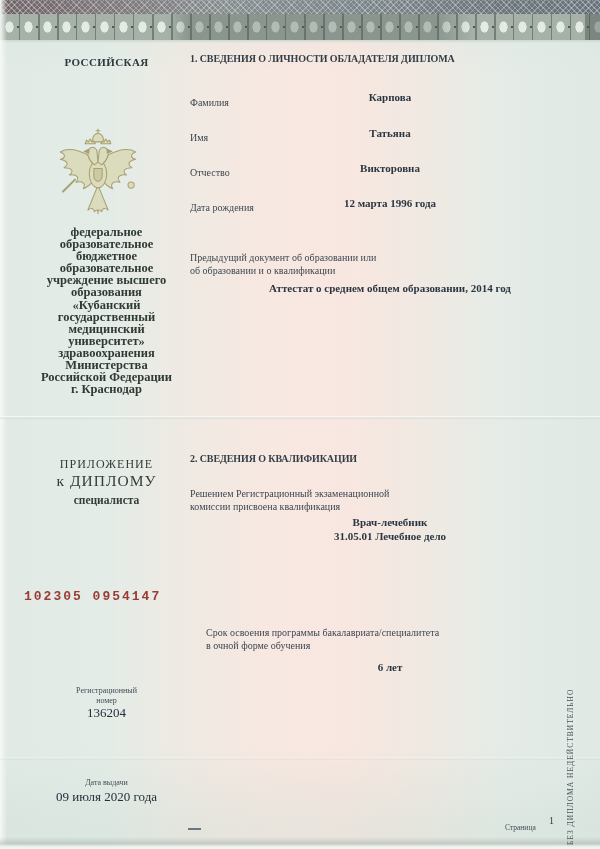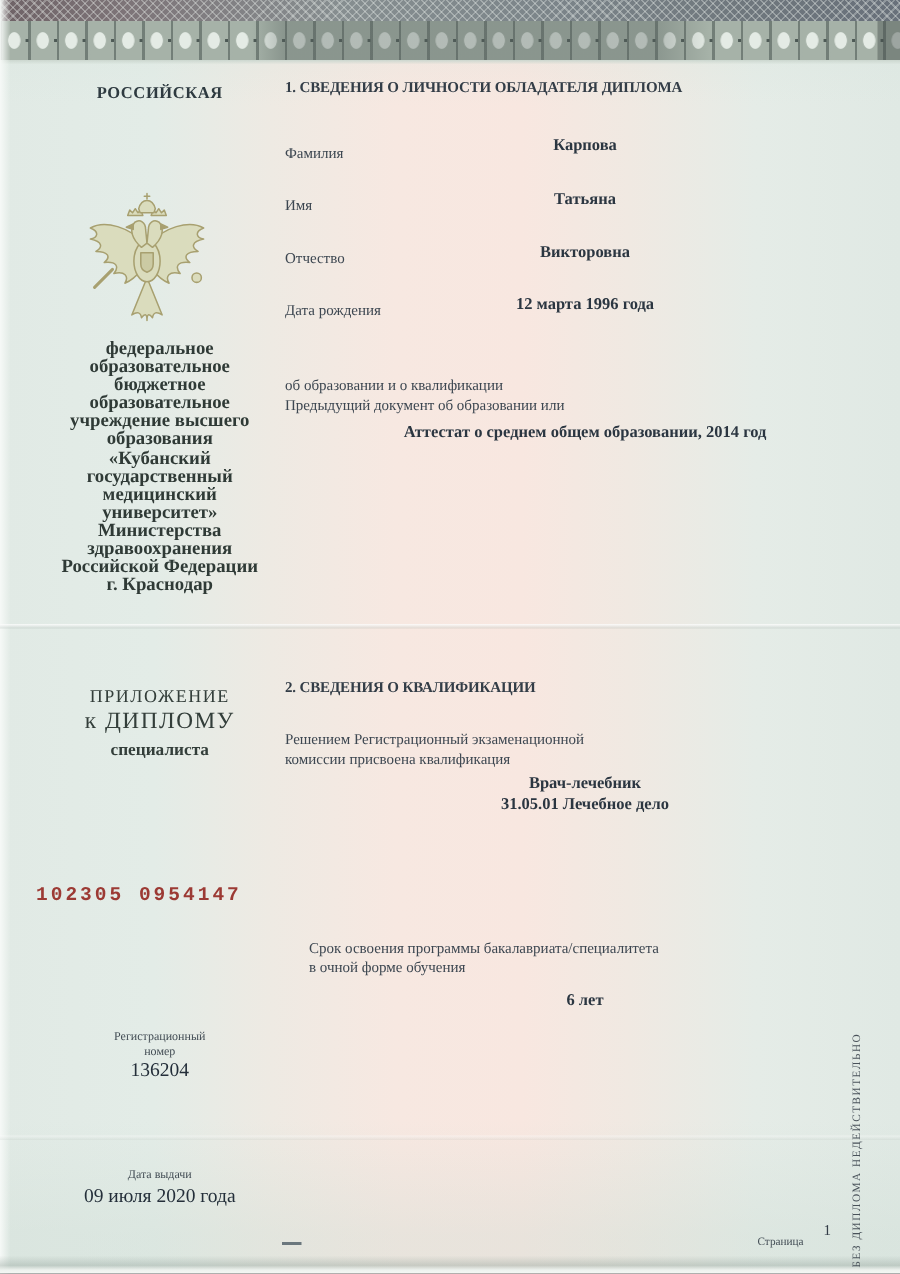--- a/index.html
+++ b/index.html
@@ -139,22 +139,22 @@
     <span style="display:block">федеральное</span>
     <span style="display:block">образовательное</span>
     <span style="display:block">бюджетное</span>
     <span style="display:block">образовательное</span>
     <span style="display:block">учреждение высшего</span>
     <span style="display:block">образования</span>
     <span style="display:block">«Кубанский</span>
     <span style="display:block">государственный</span>
     <span style="display:block">медицинский</span>
     <span style="display:block">университет»</span>
+    <span style="display:block">здравоохранения</span>
     <span style="display:block">Министерства</span>
-    <span style="display:block">здравоохранения</span>
     <span style="display:block">Российской Федерации</span>
     <span style="display:block">г. Краснодар</span>
   </div>
 
   <div class="abs suppl-1 center">ПРИЛОЖЕНИЕ</div>
   <div class="abs suppl-2 center">к ДИПЛОМУ</div>
   <div class="abs suppl-3 center">специалиста</div>
 
   <div class="abs serial">102305 0954147</div>
 
@@ -175,22 +175,22 @@
   <div class="abs f-label-2 label">Имя</div>
   <div class="abs f-value-2 value center">Татьяна</div>
 
   <div class="abs f-label-3 label">Отчество</div>
   <div class="abs f-value-3 value center">Викторовна</div>
 
   <div class="abs f-label-4 label">Дата рождения</div>
   <div class="abs f-value-4 value center">12 марта 1996 года</div>
 
   <div class="abs prev-label para">
+    <span style="display:block">Предыдущий документ об образовании или</span>
     <span style="display:block">об образовании и о квалификации</span>
-    <span style="display:block">Предыдущий документ об образовании или</span>
   </div>
   <div class="abs prev-value value center">Аттестат о среднем общем образовании, 2014 год</div>
 
   <div class="abs s2-title sec-title">2. СВЕДЕНИЯ О КВАЛИФИКАЦИИ</div>
 
   <div class="abs dec-label para">
     <span style="display:block">Решением Регистрационный экзаменационной</span>
     <span style="display:block">комиссии присвоена квалификация</span>
   </div>
   <div class="abs qual-value value center">Врач-лечебник</div>

